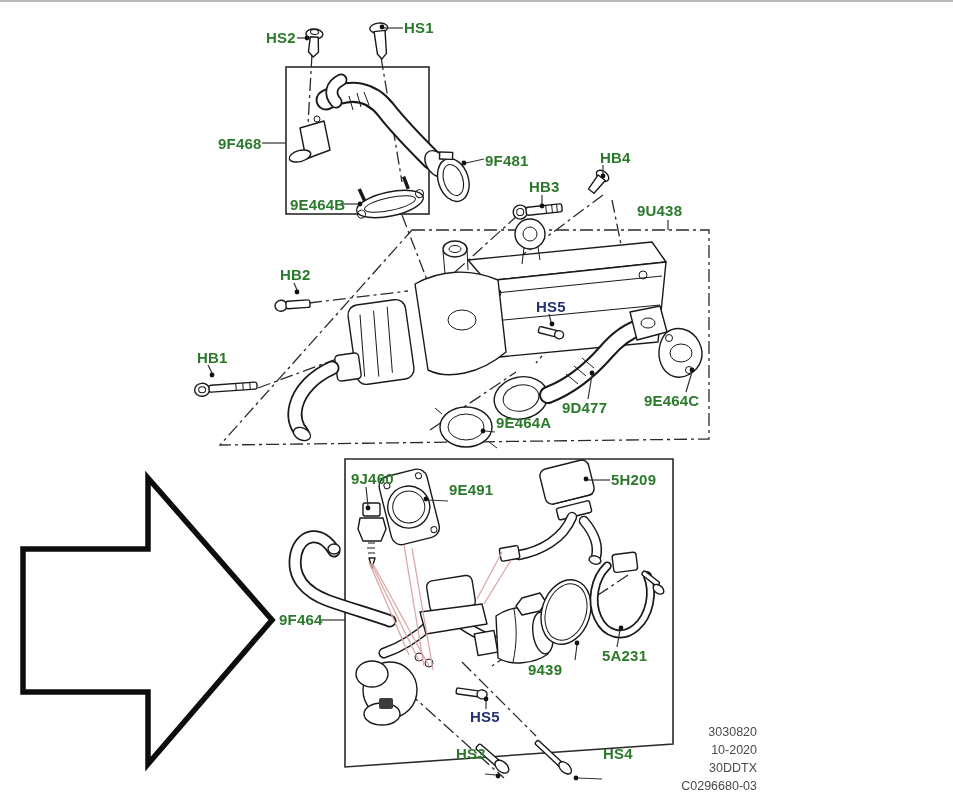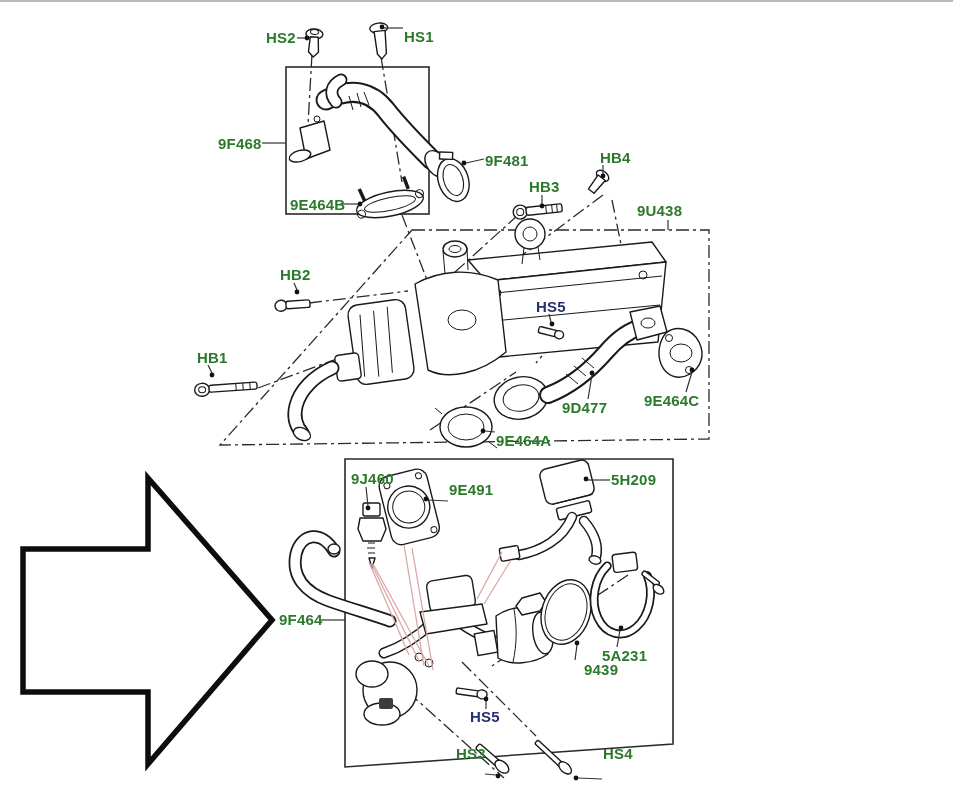--- a/index.html
+++ b/index.html
@@ -280,37 +280,43 @@
     <line class="leader" x1="486" y1="699" x2="486" y2="707"></line>
         <circle class="dot" cx="486" cy="697" r="2.4"></circle>
     <line class="leader" x1="485" y1="772" x2="496" y2="773"></line>
         <circle class="dot" cx="498" cy="774" r="2.4"></circle>
     <line class="leader" x1="578" y1="776" x2="602" y2="777"></line>
         <circle class="dot" cx="576" cy="776" r="2.4"></circle>
   </g>
 </svg>
 
 <div class="lbl g" style="left:266px;top:28px">HS2</div>
-<div class="lbl g" style="left:404px;top:27px">HS1</div>
+<div class="lbl g" style="left:404px;top:18px">HS1</div>
 <div class="lbl g" style="left:218px;top:134px">9F468</div>
 <div class="lbl g" style="left:485px;top:151px">9F481</div>
 <div class="lbl g" style="left:290px;top:195px">9E464B</div>
 <div class="lbl g" style="left:529px;top:177px">HB3</div>
 <div class="lbl g" style="left:600px;top:148px">HB4</div>
 <div class="lbl g" style="left:637px;top:201px">9U438</div>
 <div class="lbl g" style="left:280px;top:265px">HB2</div>
 <div class="lbl g" style="left:197px;top:348px">HB1</div>
 <div class="lbl b" style="left:536px;top:297px">HS5</div>
 <div class="lbl g" style="left:562px;top:398px">9D477</div>
 <div class="lbl g" style="left:644px;top:391px">9E464C</div>
-<div class="lbl g" style="left:496px;top:431px">9E464A</div>
+<div class="lbl g" style="left:496px;top:413px">9E464A</div>
 <div class="lbl g" style="left:351px;top:469px">9J460</div>
 <div class="lbl g" style="left:449px;top:480px">9E491</div>
 <div class="lbl g" style="left:611px;top:470px">5H209</div>
-<div class="lbl g" style="left:584px;top:660px">9439</div>
+<div class="lbl g" style="left:528px;top:660px">9439</div>
 <div class="lbl g" style="left:602px;top:646px">5A231</div>
 <div class="lbl g" style="left:279px;top:610px">9F464</div>
 <div class="lbl b" style="left:470px;top:707px">HS5</div>
 <div class="lbl g" style="left:456px;top:744px">HS3</div>
 <div class="lbl g" style="left:603px;top:744px">HS4</div>
 
-
+<div class="footer">
+  <div>3030820</div>
+  <div>10-2020</div>
+  <div>30DDTX</div>
+  <div>C0296680-03</div>
 </div>
 
+</div>
+
 </body></html>

